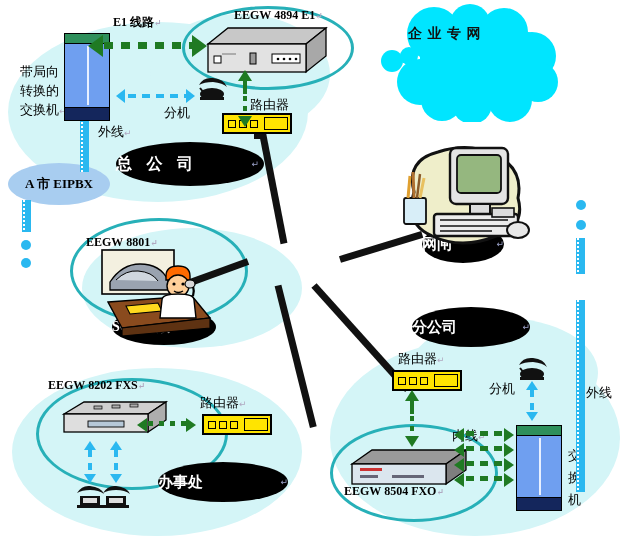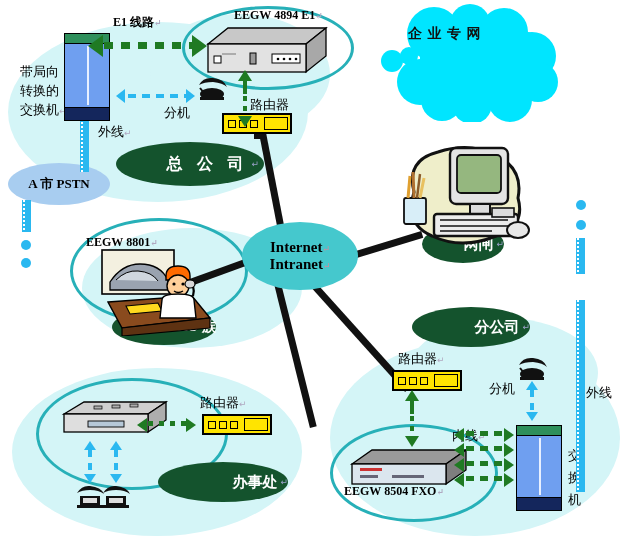--- a/index.html
+++ b/index.html
@@ -5,22 +5,22 @@
   html,body{margin:0;padding:0;background:#fff;}
   body{width:624px;height:541px;overflow:hidden;
        font-family:"Liberation Sans","DejaVu Sans",sans-serif;}
   #stage{position:relative;width:624px;height:541px;background:#ffffff;overflow:hidden;}
   .abs{position:absolute;}
   
   .blob{position:absolute;background:#d4f5f7;border-radius:50%;}
   
   .ring{position:absolute;border:3px solid #27b0b8;border-radius:50%;background:transparent;}
   
-  .lbl-ell{position:absolute;background:#14532d;border-radius:50%;
-           display:flex;align-items:center;justify-content:flex-end;
+  .lbl-ell{position:absolute;background:#000000;border-radius:50%;
+           display:flex;align-items:center;justify-content:space-between;
            color:#ffffff;font-weight:bold;}
   .lbl-ell span.tail{color:#9aa0c8;font-weight:normal;font-size:9px;margin-left:3px;}
   
   .pstn-ell{position:absolute;background:#a8cdf0;border-radius:50%;
             display:flex;align-items:center;justify-content:center;
             color:#000000;font-weight:bold;font-family:"Liberation Serif","DejaVu Serif",serif;
             font-size:13px;}
   
   .cloud-txt{position:absolute;z-index:6;color:#111;font-weight:bold;
              font-family:"Liberation Serif","DejaVu Serif",serif;font-size:14px;line-height:23px;
@@ -222,21 +222,21 @@
     <span>分公司</span>
     <span class="tail">↵</span>
   </div>
 
   <div class="lbl-ell" style="left:158px;top:462px;width:130px;height:40px;font-size:15px;">
     <span>办事处</span>
     <span class="tail">↵</span>
   </div>
 
   <div class="pstn-ell" style="left:8px;top:163px;width:102px;height:42px;">
-    <span>A 市 PSTN</span>
+    <span>A 市 EIPBX</span>
   </div>
   <div class="trunk" style="left:22px;top:200px;width:9px;height:32px;"></div>
   <div class="tdot" style="left:21px;top:240px;width:10px;height:10px;"></div>
   <div class="tdot" style="left:21px;top:258px;width:10px;height:10px;"></div>
 
   <div class="tdot" style="left:576px;top:200px;width:10px;height:10px;"></div>
   <div class="tdot" style="left:576px;top:220px;width:10px;height:10px;"></div>
   <div class="trunk" style="left:576px;top:238px;width:9px;height:36px;"></div>
   <div class="trunk" style="left:576px;top:300px;width:9px;height:192px;"></div>
 
@@ -257,28 +257,20 @@
     <path d="M66 28 Q66 18 78 18 Q90 18 90 28 L90 32 L66 32Z" fill="#ff6a00" stroke="#000" stroke-width="1.4"></path>
     <ellipse cx="78" cy="38" rx="11" ry="11" fill="#ffcf9a" stroke="#000" stroke-width="1.4"></ellipse>
     <circle cx="74" cy="36" r="1.6" fill="#000"></circle>
       <circle cx="83" cy="36" r="1.6" fill="#000"></circle>
     <path d="M74 43 Q78 46 83 43" stroke="#000" stroke-width="1.3" fill="none"></path>
     <path d="M62 52 Q62 46 78 46 Q94 46 94 52 L96 70 L60 70Z" fill="#fff" stroke="#000" stroke-width="1.4"></path>
     <path d="M88 34 Q96 38 93 48" stroke="#000" stroke-width="2.2" fill="none"></path>
     <ellipse cx="90" cy="36" rx="5" ry="4" fill="#d8d8d8" stroke="#000" stroke-width="1.2"></ellipse>
   </svg>
 
-  <div id="hub" style="left:242px;top:222px;width:116px;height:68px;">
-    <div>
-      <span>Internet</span><span class="tail">↵</span>
-    </div>
-    <div>
-      <span>Intranet</span><span class="tail">↵</span>
-    </div>
-  </div>
 
   <svg class="abs" style="left:396px;top:140px;width:134px;height:122px;z-index:4;" viewBox="0 0 134 122">
     <path d="M18 52 Q10 20 42 12 Q72 2 98 14 Q128 28 122 58 Q130 86 100 96 Q66 110 36 96 Q8 84 18 52Z" fill="#efeeca" stroke="#111" stroke-width="3"></path>
 
     <rect x="54" y="8" width="58" height="56" rx="6" fill="#e4e4e4" stroke="#111" stroke-width="2.4"></rect>
     <rect x="61" y="15" width="44" height="38" rx="4" fill="#95b77f" stroke="#111" stroke-width="1.8"></rect>
     <rect x="74" y="64" width="20" height="10" fill="#dcdcdc" stroke="#111" stroke-width="2"></rect>
 
     <rect x="38" y="74" width="84" height="22" rx="3" fill="#ececec" stroke="#111" stroke-width="2.4"></rect>
     <line x1="44" y1="80" x2="112" y2="80" stroke="#111" stroke-width="1.4"></line>
@@ -289,20 +281,23 @@
     <path d="M14 60 L20 60 L19 82 L15 82Z" fill="#cfe8f5" stroke="#111" stroke-width="1.8"></path>
     <rect x="8" y="58" width="22" height="26" rx="2" fill="#d8eef8" stroke="#111" stroke-width="1.8"></rect>
     <path d="M12 58 L14 36" stroke="#e0a030" stroke-width="3"></path>
     <path d="M18 58 L17 32" stroke="#b07030" stroke-width="3"></path>
     <path d="M24 58 L28 38" stroke="#e8c060" stroke-width="3"></path>
     <path d="M21 58 L24 34" stroke="#8a5a28" stroke-width="2.4"></path>
 
     <ellipse cx="122" cy="90" rx="11" ry="8" fill="#e8e8e8" stroke="#111" stroke-width="2"></ellipse>
   </svg>
 
+  <div class="tx tx-serif" style="left:48px;top:378px;">
+    <span>EEGW 8202 FXS</span><span class="pilc">↵</span>
+  </div>
   <svg class="abs" style="left:60px;top:400px;width:110px;height:38px;z-index:5;" viewBox="0 0 110 38">
     <polygon points="4,14 24,2 106,2 88,14" fill="#cfcfcf" stroke="#000" stroke-width="1.3"></polygon>
     <polygon points="88,14 106,2 106,20 88,32" fill="#adadad" stroke="#000" stroke-width="1.3"></polygon>
     <rect x="4" y="14" width="84" height="18" fill="#dedede" stroke="#000" stroke-width="1.3"></rect>
     <rect x="28" y="21" width="36" height="6" fill="#b6c8d8" stroke="#000" stroke-width="0.9"></rect>
     <rect x="34" y="6" width="8" height="3" fill="#aeaeae" stroke="#000" stroke-width="0.7"></rect>
     <rect x="52" y="5" width="8" height="3" fill="#aeaeae" stroke="#000" stroke-width="0.7"></rect>
     <rect x="70" y="4" width="8" height="3" fill="#aeaeae" stroke="#000" stroke-width="0.7"></rect>
   </svg>
 

